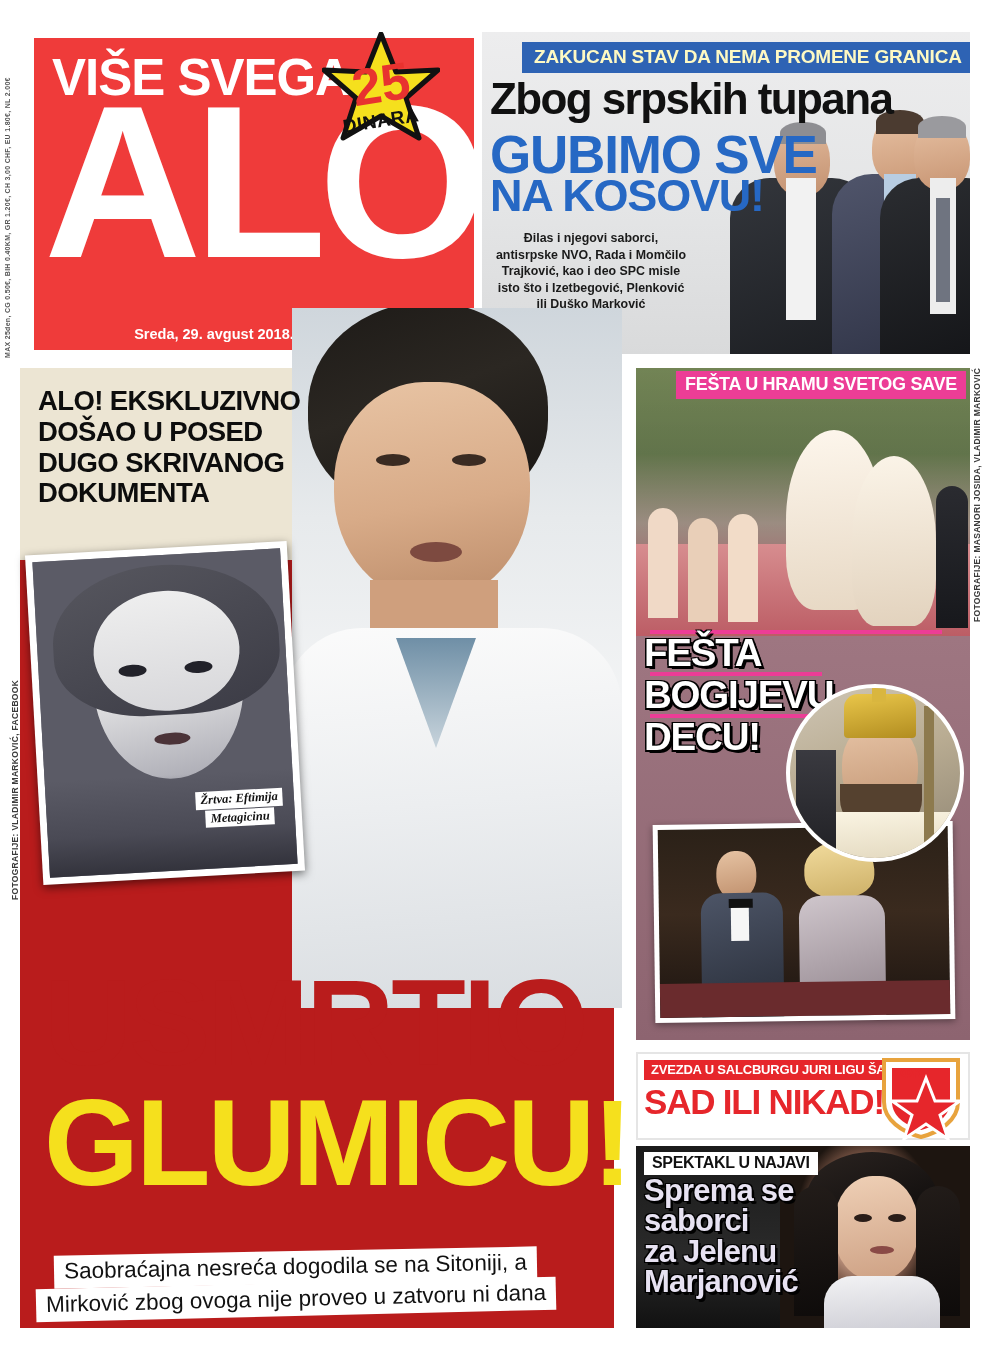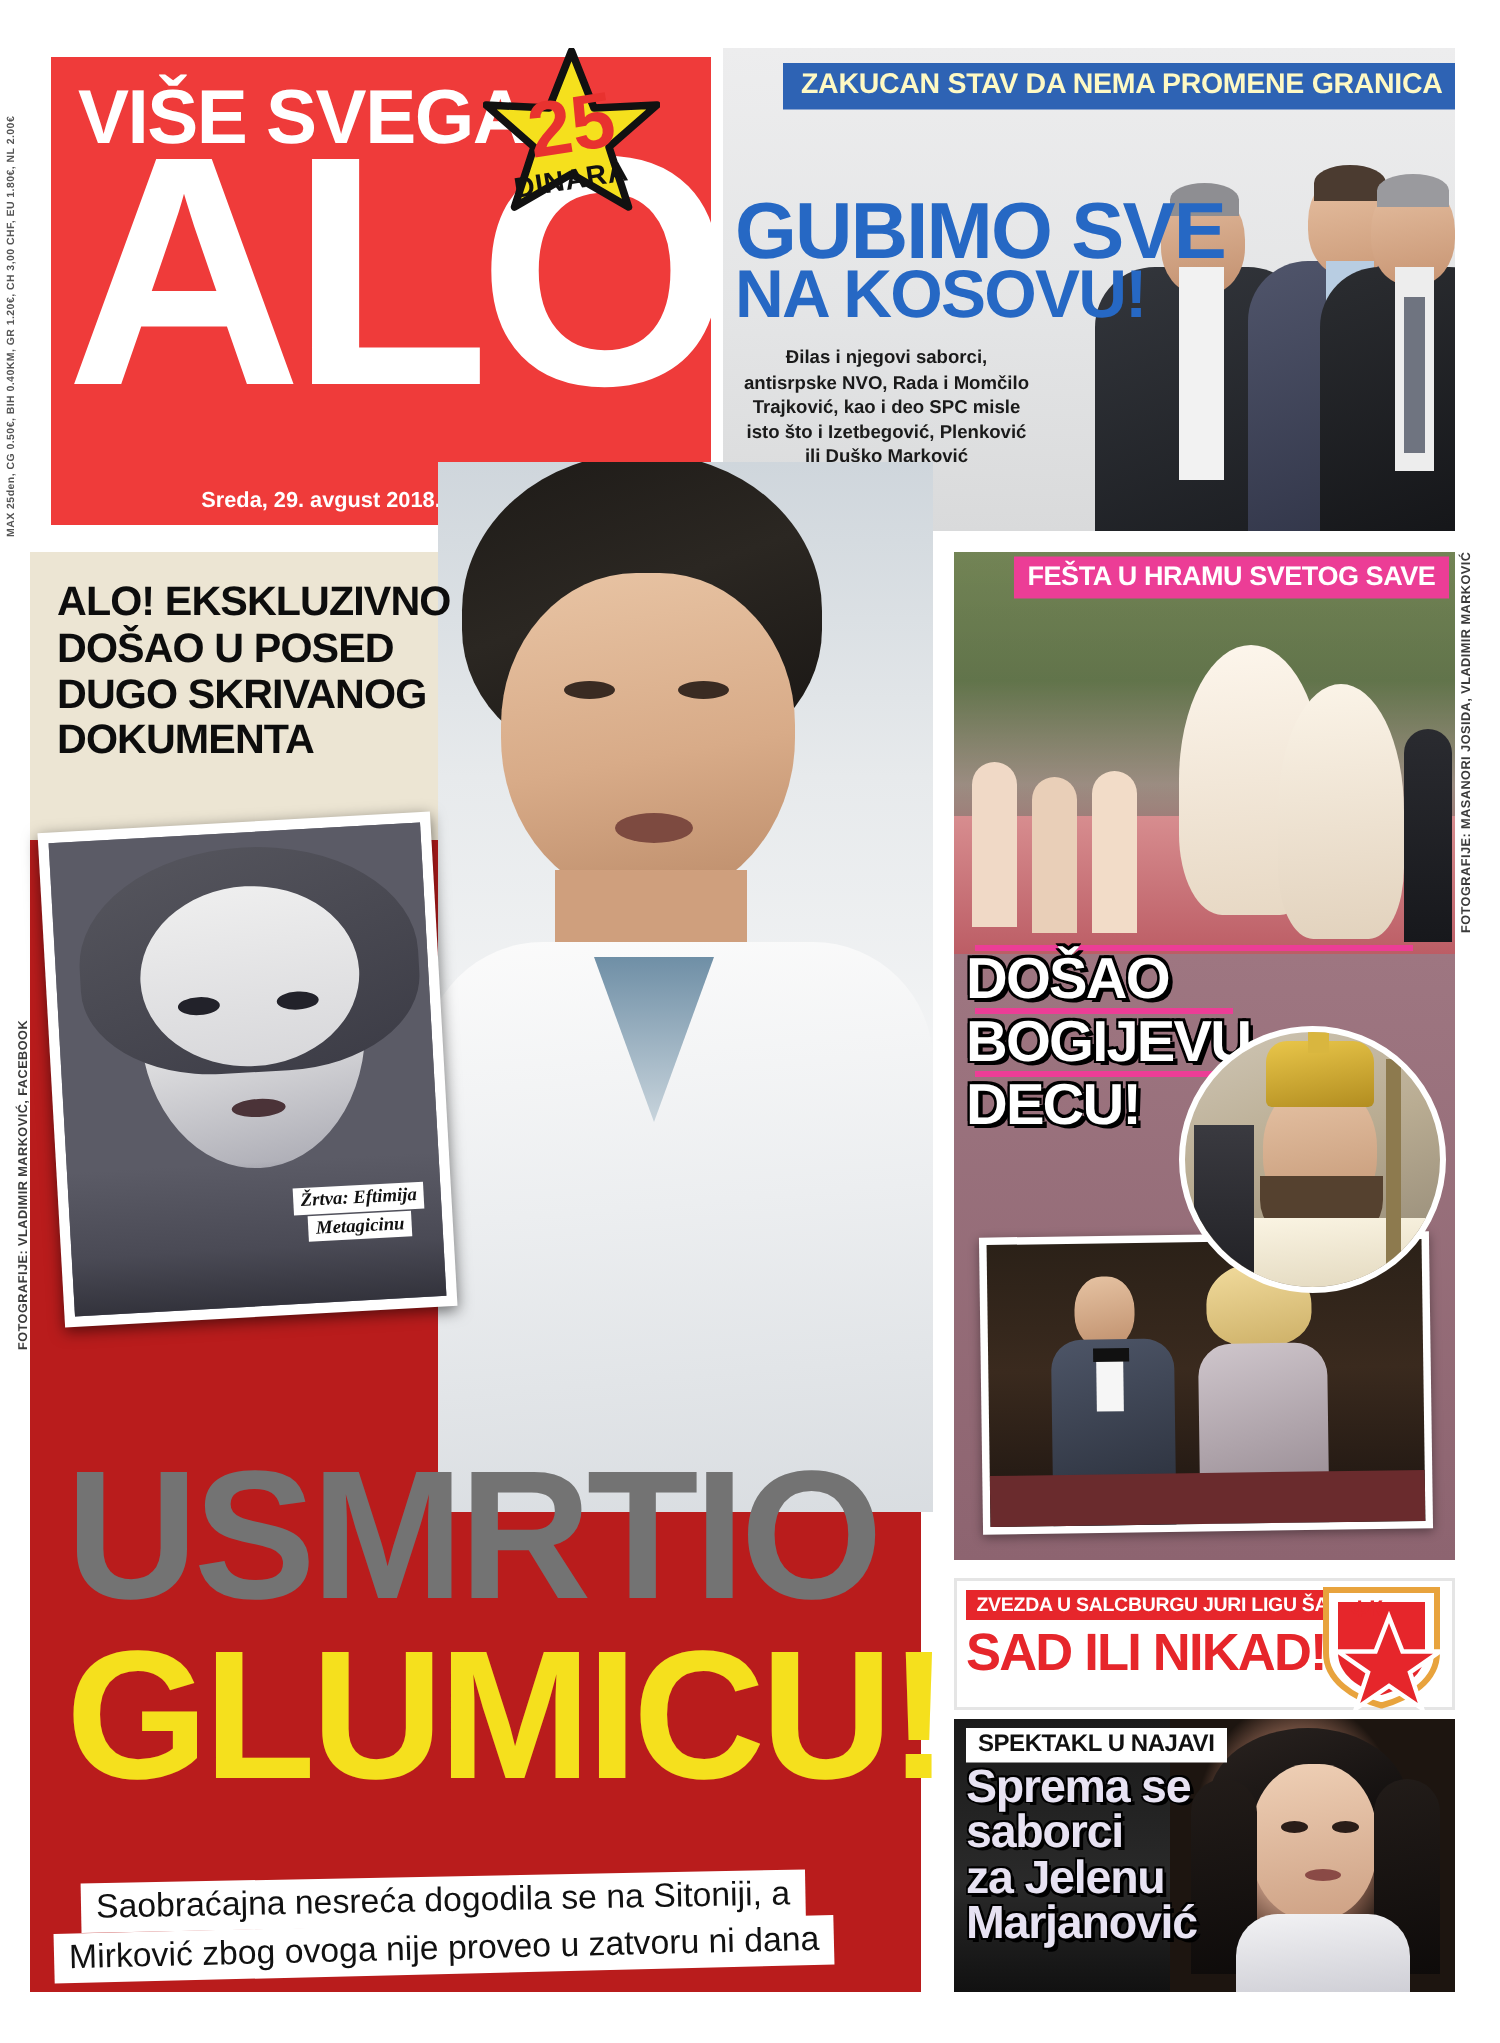--- a/index.html
+++ b/index.html
@@ -125,21 +125,21 @@
   .vcap span { background: #fff; padding: 1px 5px; display: inline-block; margin-bottom: 1px; }
 
   .hl-mirkovic {
     position: absolute; left: 44px; top: 848px;
     font-size: 112px; font-weight: bold; color: #fff; letter-spacing: -4px;
     line-height: 1;
     text-shadow: 4px 4px 0 #000, -2px -2px 0 #000, 2px -2px 0 #000, -2px 2px 0 #000;
   }
   .hl-usmrtio {
     position: absolute; left: 44px; top: 962px;
-    font-size: 122px; font-weight: bold; color: #737373; letter-spacing: -3px;
+    font-size: 122px; font-weight: bold; color: #b91c1c; letter-spacing: -3px;
     line-height: 1;
   }
   .hl-glumicu {
     position: absolute; left: 44px; top: 1082px;
     font-size: 122px; font-weight: bold; color: #f5e01d; letter-spacing: -3px;
     line-height: 1;
   }
   .sub1, .sub2 {
     position: absolute; background: #fff; color: #111;
     font-size: 22.5px; padding: 3px 10px 4px 10px; white-space: nowrap;
@@ -273,20 +273,21 @@
 
     <div class="pol" style="left:398px; bottom:0; width:126px; height:246px;">
       <div class="body" style="left:0; width:126px; height:176px; background:linear-gradient(160deg,#2b2d31,#141518);"></div>
       <div class="head" style="left:34px; top:12px; width:56px; height:70px; background:linear-gradient(170deg,#e6c0a2,#c79472);"></div>
       <div style="position:absolute;left:38px;top:8px;width:48px;height:22px;border-radius:50% 50% 0 0;background:#9a9a9e;"></div>
       <div style="position:absolute;left:50px;bottom:40px;width:26px;height:136px;background:#ededed;"></div>
       <div style="position:absolute;left:56px;bottom:52px;width:14px;height:104px;background:#6f7480;"></div>
     </div>
 
     <div class="kos-kicker">ZAKUCAN STAV DA NEMA PROMENE GRANICA</div>
+    <div class="kos-l1">Zbog srpskih tupana</div>
     <div class="kos-l2">GUBIMO SVE</div>
     <div class="kos-l3">NA KOSOVU!</div>
     <div class="kos-body">Đilas i njegovi saborci, antisrpske NVO, Rada i Momčilo Trajković, kao i deo SPC misle isto što i Izetbegović, Plenković ili Duško Marković</div>
   </div>
 
   <div class="leftcol">
     <div class="beige"></div>
 
     <div class="man">
       <div style="position:absolute;left:0;top:0;width:330px;height:700px;
@@ -353,21 +354,21 @@
       <div style="position:absolute;left:52px;top:150px;width:30px;height:104px;border-radius:16px 16px 0 0;background:#e9cfb8;"></div>
       <div style="position:absolute;left:92px;top:146px;width:30px;height:108px;border-radius:16px 16px 0 0;background:#f2dcc8;"></div>
       <div style="position:absolute;left:300px;top:118px;width:32px;height:142px;border-radius:16px 16px 0 0;
                   background:linear-gradient(180deg,#2a2b30,#17181c);"></div>
     </div>
 
     <div class="vladika">
       <div style="position:relative;height:4px;">
         <div class="pinkline" style="left:6px; top:0; width:292px;"></div>
       </div>
-      <div>DOŠAO</div>
+      <div>FEŠTA</div>
       <div style="position:relative;height:4px;">
         <div class="pinkline" style="left:6px; top:0; width:172px;"></div>
       </div>
       <div>BOGIJEVU</div>
       <div style="position:relative;height:4px;">
         <div class="pinkline" style="left:6px; top:0; width:188px;"></div>
       </div>
       <div>DECU!</div>
     </div>
 

